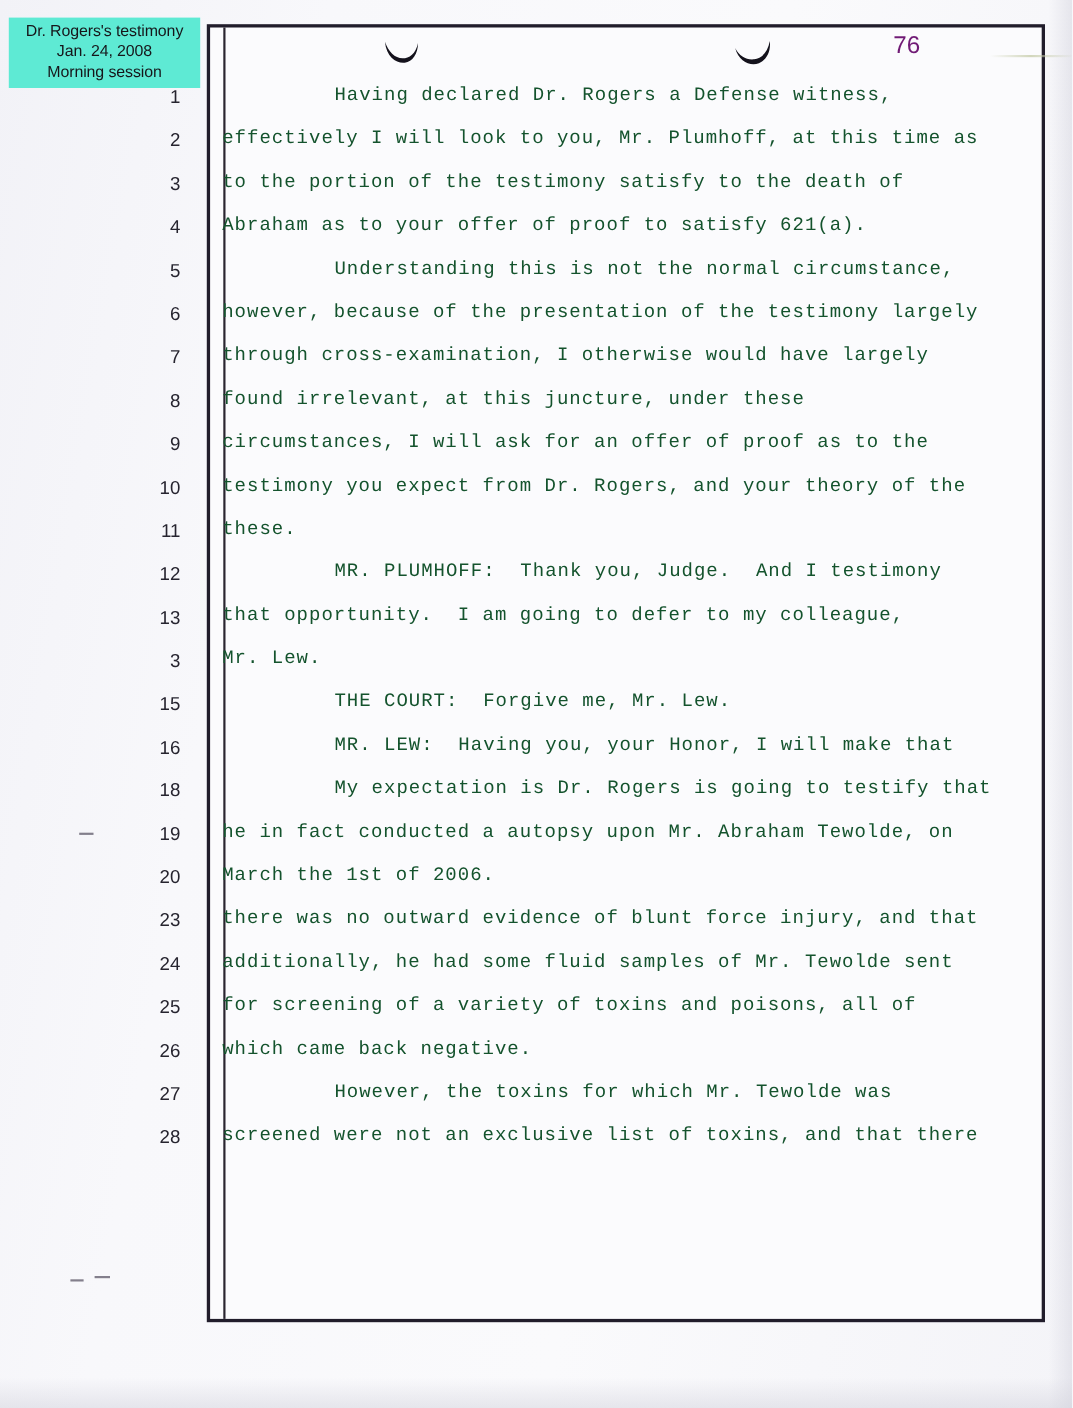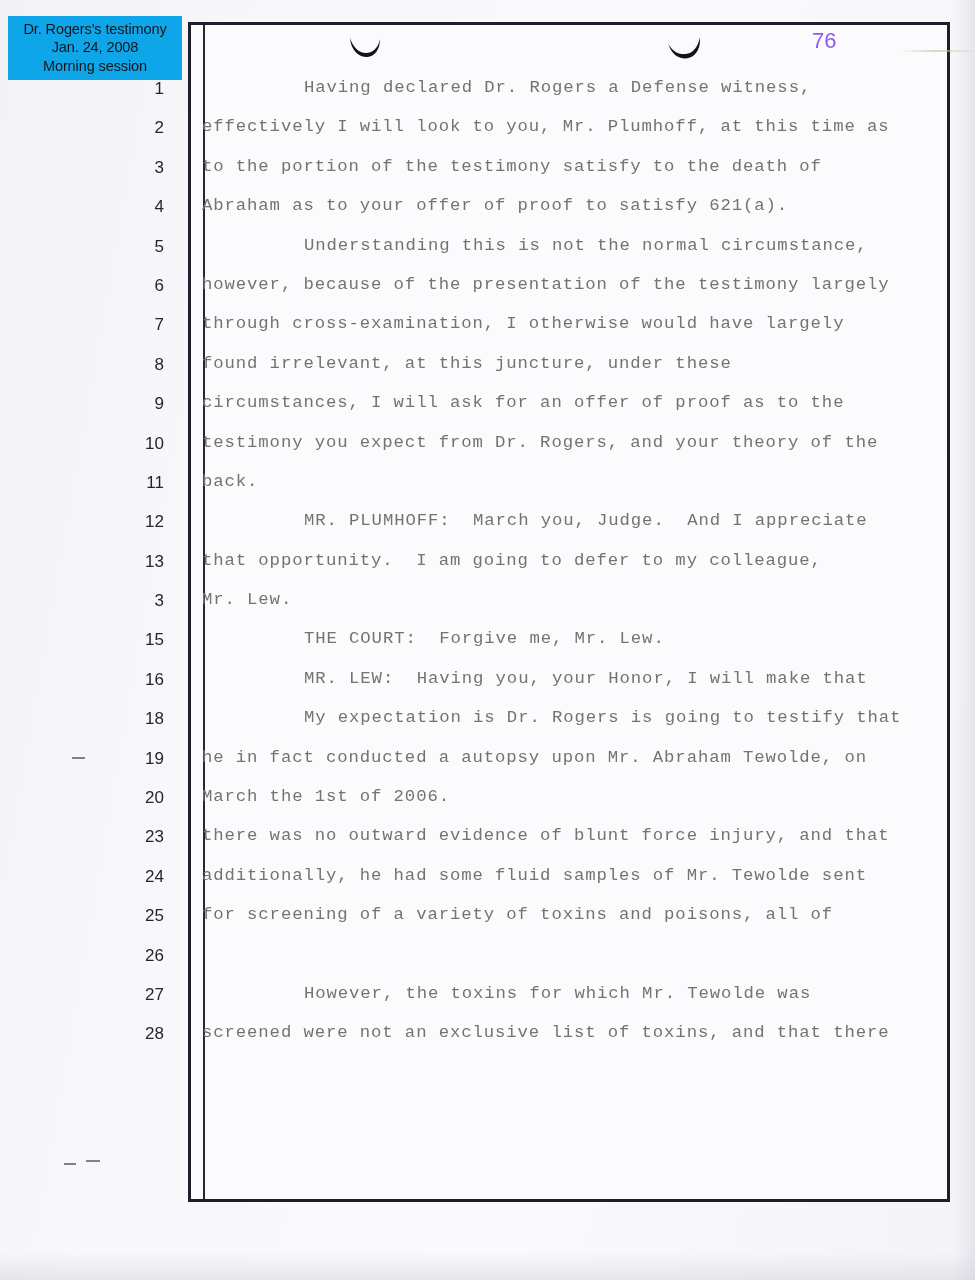--- a/index.html
+++ b/index.html
@@ -25,21 +25,21 @@
       linear-gradient(100deg, #f2f2f7 0%, #f8f8fb 25%, #fafafc 60%, #f4f4f8 100%);
     pointer-events: none;
   }
 
   
   .annotation {
     position: absolute;
     left: 8px;
     top: 16px;
     width: 168px;
-    background: #0ea5e9;
+    background: #5eead4;
     padding: 4px 3px 5px 3px;
     text-align: center;
     font-family: "Liberation Sans", "DejaVu Sans", sans-serif;
     font-size: 14.5px;
     line-height: 1.27;
     color: #16161a;
     z-index: 12;
     letter-spacing: -0.1px;
   }
   .annotation div { white-space: nowrap; }
@@ -65,21 +65,21 @@
     width: 2px;
     background: #2a2530;
   }
 
   
   .page-number {
     position: absolute;
     left: 812px;
     top: 28px;
     font-size: 22px;
-    color: #8b5cf6;
+    color: #701a75;
     font-family: "Liberation Sans", "DejaVu Sans", sans-serif;
     z-index: 10;
   }
 
   
   .crescent {
     position: absolute;
     width: 34px;
     height: 22px;
     z-index: 10;
@@ -113,21 +113,21 @@
     color: #26242f;
     line-height: 1;
     padding-top: 2px;
   }
   .line-text {
     flex: 1 1 auto;
     padding-left: 26px;
     box-sizing: border-box;
     font-size: 17.3px;
     letter-spacing: 0.9px;
-    color: #737373;
+    color: #14532d;
     white-space: pre;
     line-height: 1;
     padding-top: 1px;
   }
   .line-text.indent { padding-left: 128px; }
 
   
   .artifact {
     position: absolute;
     background: #6e6a78;
@@ -231,25 +231,25 @@
     <div class="line">
       <div class="line-no">9</div>
       <div class="line-text">circumstances, I will ask for an offer of proof as to the</div>
     </div>
     <div class="line">
       <div class="line-no">10</div>
       <div class="line-text">testimony you expect from Dr. Rogers, and your theory of the</div>
     </div>
     <div class="line">
       <div class="line-no">11</div>
-      <div class="line-text">back.</div>
+      <div class="line-text">these.</div>
     </div>
     <div class="line">
       <div class="line-no">12</div>
-      <div class="line-text indent">MR. PLUMHOFF:  March you, Judge.  And I appreciate</div>
+      <div class="line-text indent">MR. PLUMHOFF:  Thank you, Judge.  And I testimony</div>
     </div>
     <div class="line">
       <div class="line-no">13</div>
       <div class="line-text">that opportunity.  I am going to defer to my colleague,</div>
     </div>
     <div class="line">
       <div class="line-no">3</div>
       <div class="line-text">Mr. Lew.</div>
     </div>
     <div class="line">
@@ -279,20 +279,21 @@
     <div class="line">
       <div class="line-no">24</div>
       <div class="line-text">additionally, he had some fluid samples of Mr. Tewolde sent</div>
     </div>
     <div class="line">
       <div class="line-no">25</div>
       <div class="line-text">for screening of a variety of toxins and poisons, all of</div>
     </div>
     <div class="line">
       <div class="line-no">26</div>
+      <div class="line-text">which came back negative.</div>
     </div>
     <div class="line">
       <div class="line-no">27</div>
       <div class="line-text indent">However, the toxins for which Mr. Tewolde was</div>
     </div>
     <div class="line">
       <div class="line-no">28</div>
       <div class="line-text">screened were not an exclusive list of toxins, and that there</div>
     </div>
   </div>

